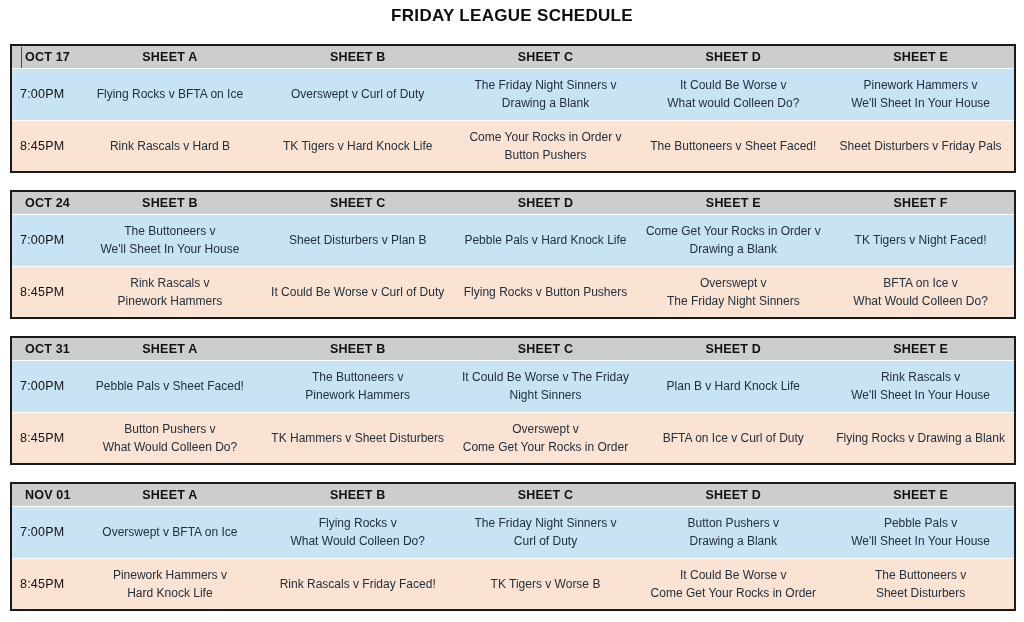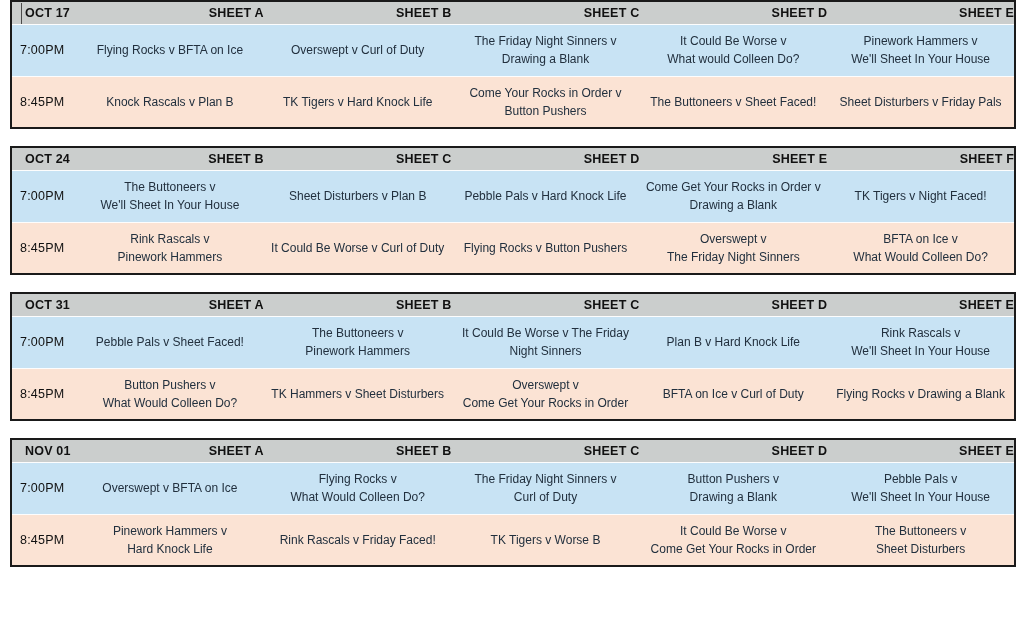--- a/index.html
+++ b/index.html
@@ -31,39 +31,42 @@
   thead tr{height:23px;}
   thead th{
     background:var(--header-bg);color:var(--heading-text);
     font-size:12.5px;font-weight:700;padding:0;
     border-bottom:1px solid #fdfdfd;
   }
   th.date-cell{text-align:left;padding-left:13px;position:relative;letter-spacing:.2px;margin-top:8px;}
   table.first th.date-cell::after{
     content:"";position:absolute;left:9px;top:1px;bottom:0;width:1px;background:#4a4a4a;
   }
-  th.sheet-cell{text-align:right;letter-spacing:.2px;}
+  th.sheet-cell{text-align:center;letter-spacing:.2px;}
   tbody tr{height:52px;}
   tbody td{padding:0;vertical-align:middle;}
   tr.early td{background:var(--early-bg);}
   tr.late td{background:var(--late-bg);}
   tr.late td{border-top:1px solid #fdfdfd;}
   td.time-cell{
     text-align:left;padding-left:8px;font-weight:400;font-size:12.5px;
     color:var(--heading-text);white-space:nowrap;letter-spacing:.2px;
   }
   td.game-cell{
     text-align:center;font-size:12px;line-height:18px;
     color:var(--game-text);white-space:pre-line;
   }
 </style>
 </head>
 <body>
 
 <div class="page">
+  <div class="title-bar">
+    <h1 class="title">FRIDAY LEAGUE SCHEDULE</h1>
+  </div>
   <div class="tables" id="tables">
       <table class="schedule-table first">
         <colgroup>
           <col class="c-time">
           <col class="c-sheet">
           <col class="c-sheet">
           <col class="c-sheet">
           <col class="c-sheet">
           <col class="c-sheet">
         </colgroup>
@@ -84,21 +87,21 @@
             <td class="game-cell">Overswept v Curl of Duty</td>
             <td class="game-cell">The Friday Night Sinners v
 Drawing a Blank</td>
             <td class="game-cell">It Could Be Worse v
 What would Colleen Do?</td>
             <td class="game-cell">Pinework Hammers v
 We'll Sheet In Your House</td>
           </tr>
           <tr class="late">
             <td class="time-cell">8:45PM</td>
-            <td class="game-cell">Knock Rascals v Plan B</td>
+            <td class="game-cell">Rink Rascals v Hard B</td>
             <td class="game-cell">TK Tigers v Hard Knock Life</td>
             <td class="game-cell">Come Your Rocks in Order v
 Button Pushers</td>
             <td class="game-cell">The Buttoneers v Sheet Faced!</td>
             <td class="game-cell">Sheet Disturbers v Friday Pals</td>
           </tr>
         </tbody>
       </table>
       <table class="schedule-table">
         <colgroup>

